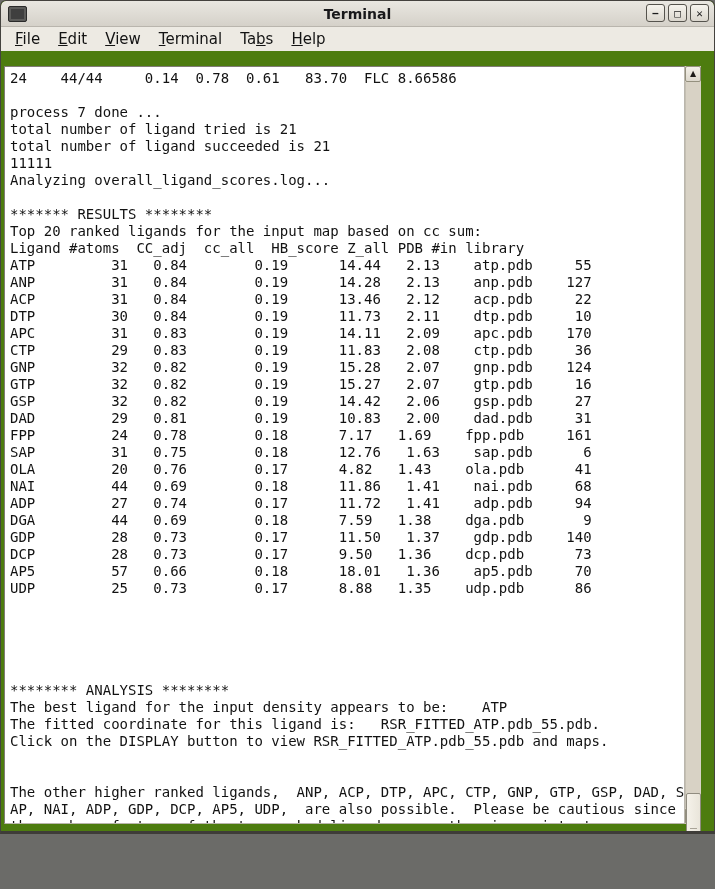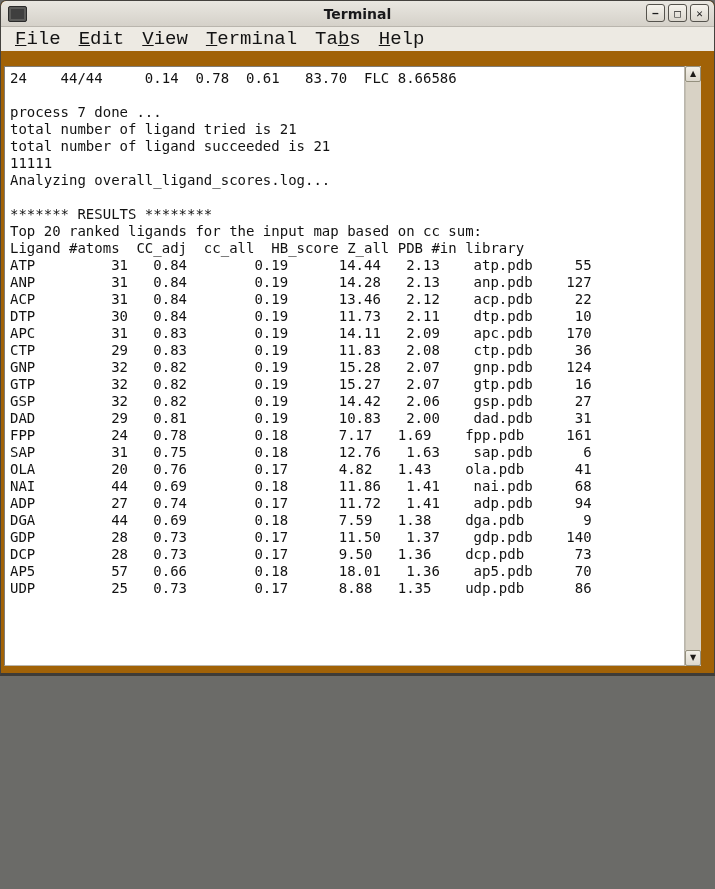--- a/index.html
+++ b/index.html
@@ -1,18 +1,18 @@
 <!DOCTYPE html>
 <html><head>
 <meta charset="utf-8">
 <style>
   html,body{margin:0;padding:0;background:#6b6b68;}
   .window{
-    width:715px;height:676px;position:relative;box-sizing:border-box;
-    background:#a16207;border:1px solid #44423e;border-bottom:3px solid #3e3c38;
+    width:715px;height:834px;position:relative;box-sizing:border-box;
+    background:#4d7c0f;border:1px solid #44423e;border-bottom:3px solid #3e3c38;
     border-radius:6px 6px 0 0;overflow:hidden;
     font-family:"DejaVu Sans","Liberation Sans",sans-serif;
   }
   
   .titlebar{
     height:25px;position:relative;display:flex;align-items:center;
     background:linear-gradient(#e9e7e1,#d5d1c9);
     border-bottom:1px solid #b9b5ad;border-radius:5px 5px 0 0;
   }
   .win-title{
@@ -31,21 +31,21 @@
     background:linear-gradient(#f6f4ee,#dad6cd);
     font-size:11px;font-weight:bold;color:#1c1c1c;
     display:flex;align-items:center;justify-content:center;line-height:1;
     font-family:"DejaVu Sans Mono",monospace;
   }
   
   .menubar{
     height:24px;display:flex;align-items:center;padding-left:5px;background:#EDEAE3;
   }
   .menu-item{
-    padding:12px 9px;font-size:19px;color:#131313;white-space:nowrap;font-family:Liberation Mono, monospace;
+    padding:12px 9px;font-size:15px;color:#131313;white-space:nowrap;
   }
   .menu-item .mn{text-decoration:underline;}
   
   .term-area{
     position:absolute;top:50px;left:3px;right:13px;bottom:7px;display:flex;margin-top:15px;
   }
   .viewport{
     flex:1;background:#ffffff;overflow:hidden;box-sizing:border-box;
     border:1px solid;border-color:#807c75 #bab6ad #bab6ad #807c75;
   }

